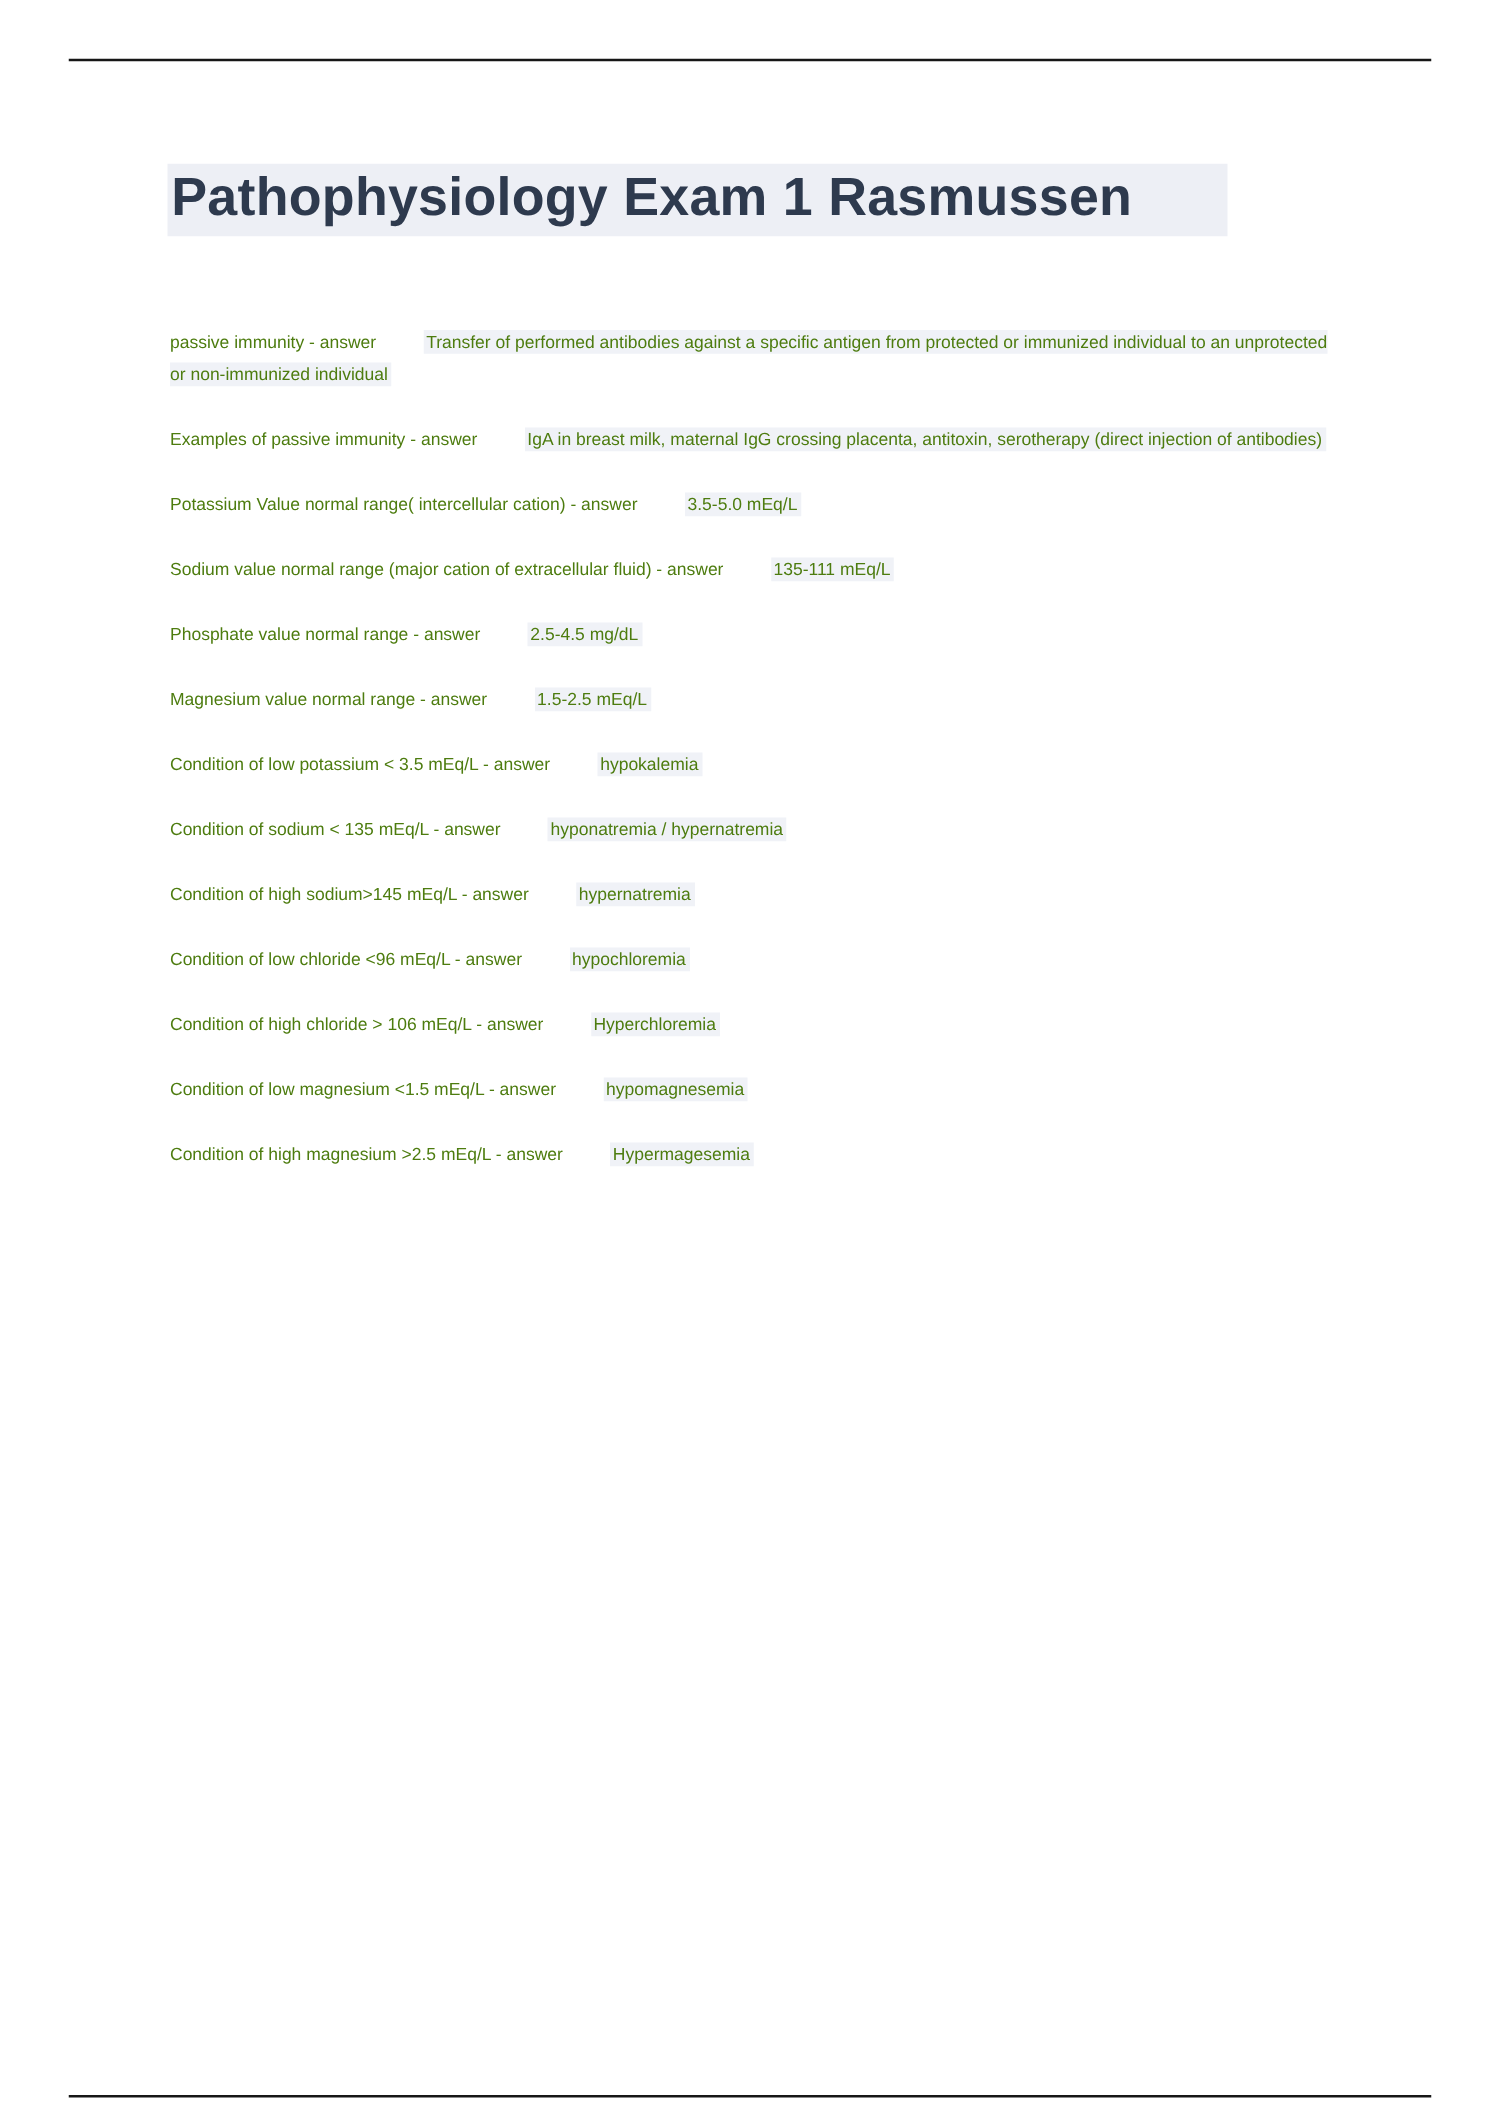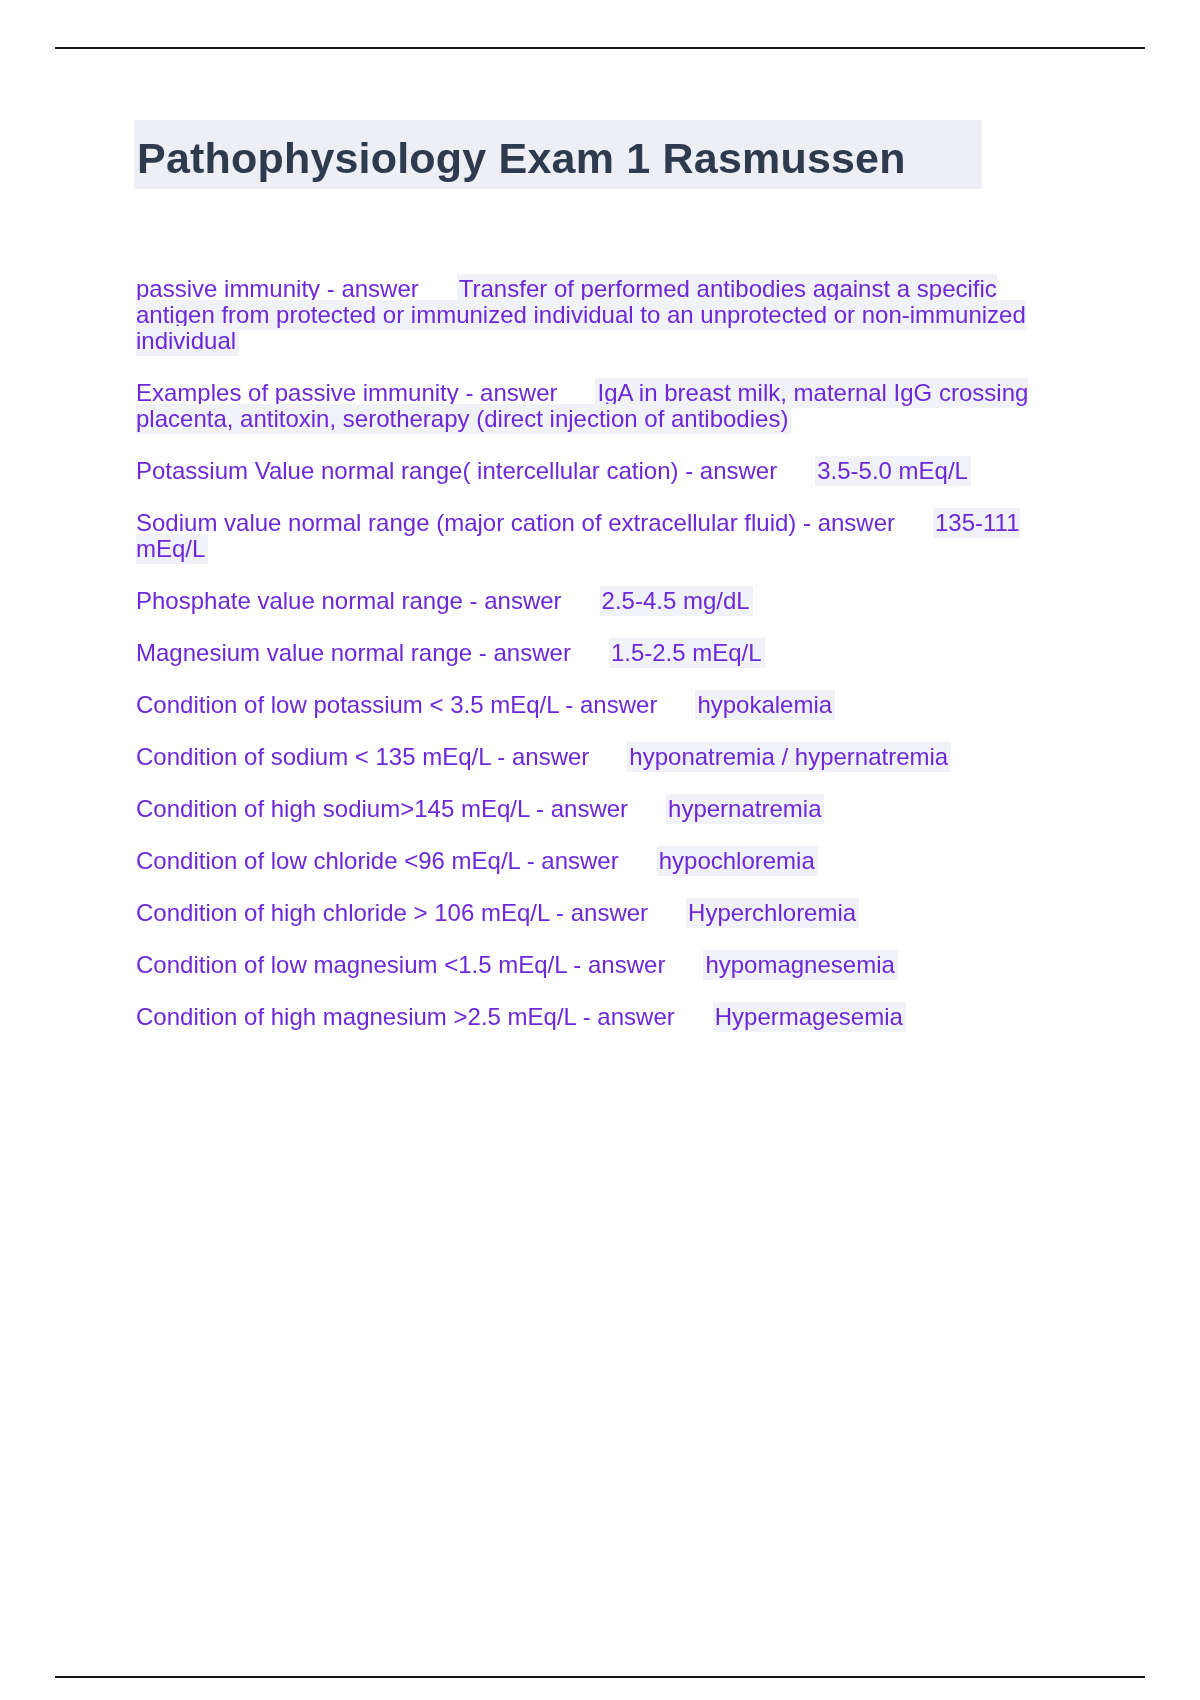--- a/index.html
+++ b/index.html
@@ -34,34 +34,34 @@
   h1 {
     margin: 0;
     font-size: 43px;
     font-weight: bold;
     color: #2e3a4e;
     line-height: 1.15;
     letter-spacing: 0.2px;
   }
   .title-hl {
     background: #edeff5;
-    padding: 14px 76px 7px 3px;
+    padding: 3px 76px 7px 3px;
   }
 
   .content {
     position: absolute;
     left: 136px;
     top: 260px;
     width: 930px;
   }
   p.qa {
-    margin: 16px 0 26px 0;
-    font-size: 24px;
+    margin: 0 0 26px 0;
+    font-size: 14px;
     line-height: 26px;
-    color: #6d28d9;
+    color: #4d7c0f;
   }
   .answer {
     background: #f0f2f7;
     margin-left: 38px;
     padding: 1px 3px 2px 2px;
   }
 </style>
 </head>
 <body>
 

